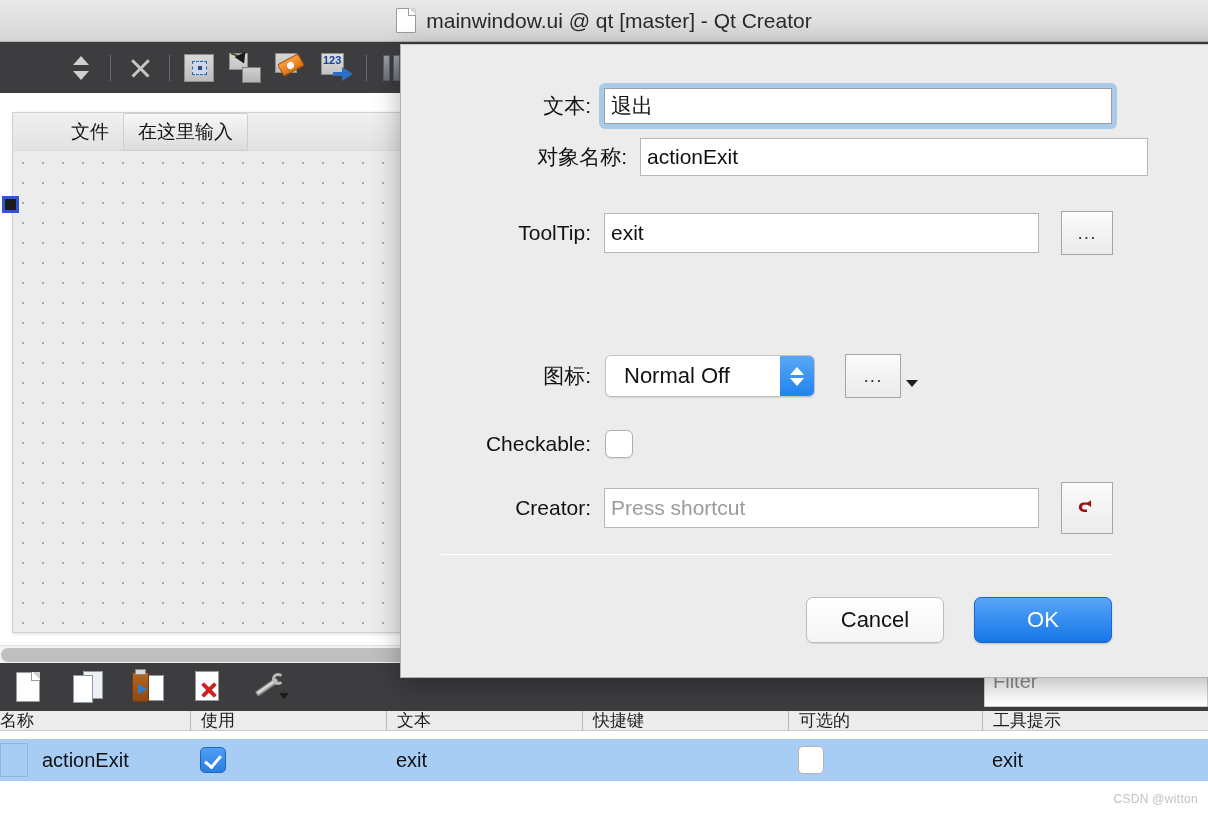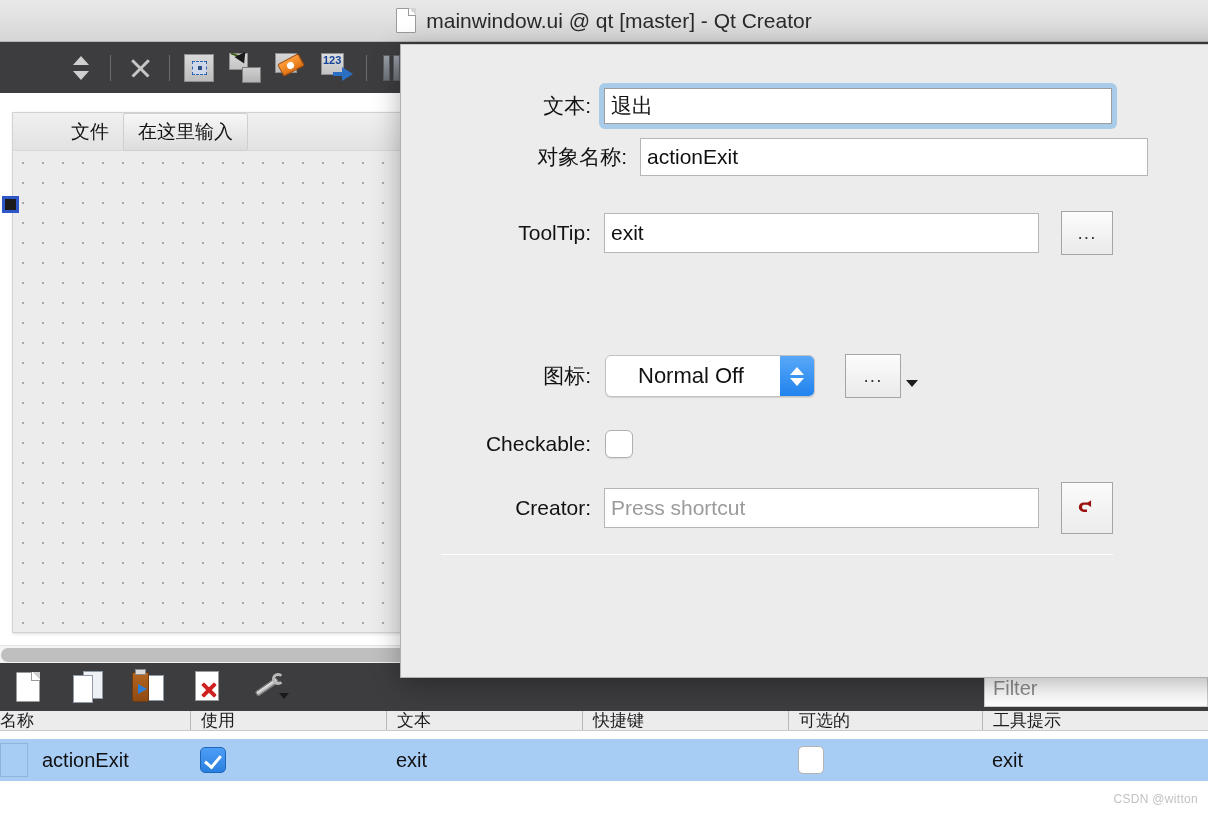--- a/index.html
+++ b/index.html
@@ -298,21 +298,21 @@
     position: absolute; right: -3px; bottom: 4px;
     width: 0; height: 0;
     border-left: 5px solid transparent; border-right: 5px solid transparent;
     border-top: 6px solid #1a1a1a;
   }
   .filter-box {
     position: absolute; left: 984px; top: 669px;
     width: 224px; height: 38px;
     background: #ffffff;
     border: 1px solid #cfcfcf;
-    display: flex; align-items: center;
+    display: flex; align-items: flex-start;
     padding: 0 8px;
   }
   .filter-box span {
     font-size: 20px; color: #8e8e8e;
   }
 
   
   .table-head {
     position: absolute; left: 0; top: 711px;
     width: 1208px; height: 20px;
@@ -428,21 +428,21 @@
     background: #ffffff;
     border: 1px solid #c2c2c2;
     border-radius: 6px;
     display: flex; align-items: center;
     box-shadow: 0 1px 1px rgba(0,0,0,.10);
     overflow: hidden;
   }
   .combo .val {
     flex: 1;
     font-size: 22px; color: #121212;
-    padding-left: 32px;
+    padding-left: 18px;
     white-space: nowrap;
   }
   .combo .spin {
     width: 34px; height: 42px;
     background: linear-gradient(#5aa9f8, #1f82ee);
     display: flex; flex-direction: column;
     align-items: center; justify-content: center;
     gap: 3px;
   }
   .combo .spin i {
@@ -677,15 +677,19 @@
       <div class="reset-btn" style="margin-left:22px">
         <svg class="reset-ico" viewBox="0 0 16 16">
           <path d="M10 3 L5 3 A4.2 4.2 0 0 0 5 11.5 L8 11.5 L8 9.3 L5.2 9.3 A2.1 2.1 0 0 1 5.2 5.2 L10 5.2 Z" fill="#9b1212"></path>
           <path d="M11.6 1.2 L11.6 7.1 L7.2 4.15 Z" fill="#9b1212"></path>
         </svg>
       </div>
     </div>
 
     <div class="dlg-sep"></div>
 
+    <div class="dlg-row" style="left:405px; top:552px;">
+      <div class="btn btn-cancel">Cancel</div>
+      <div class="btn btn-ok" style="margin-left:30px">OK</div>
+    </div>
 
   </div>
 </div>
 
 </body></html>

